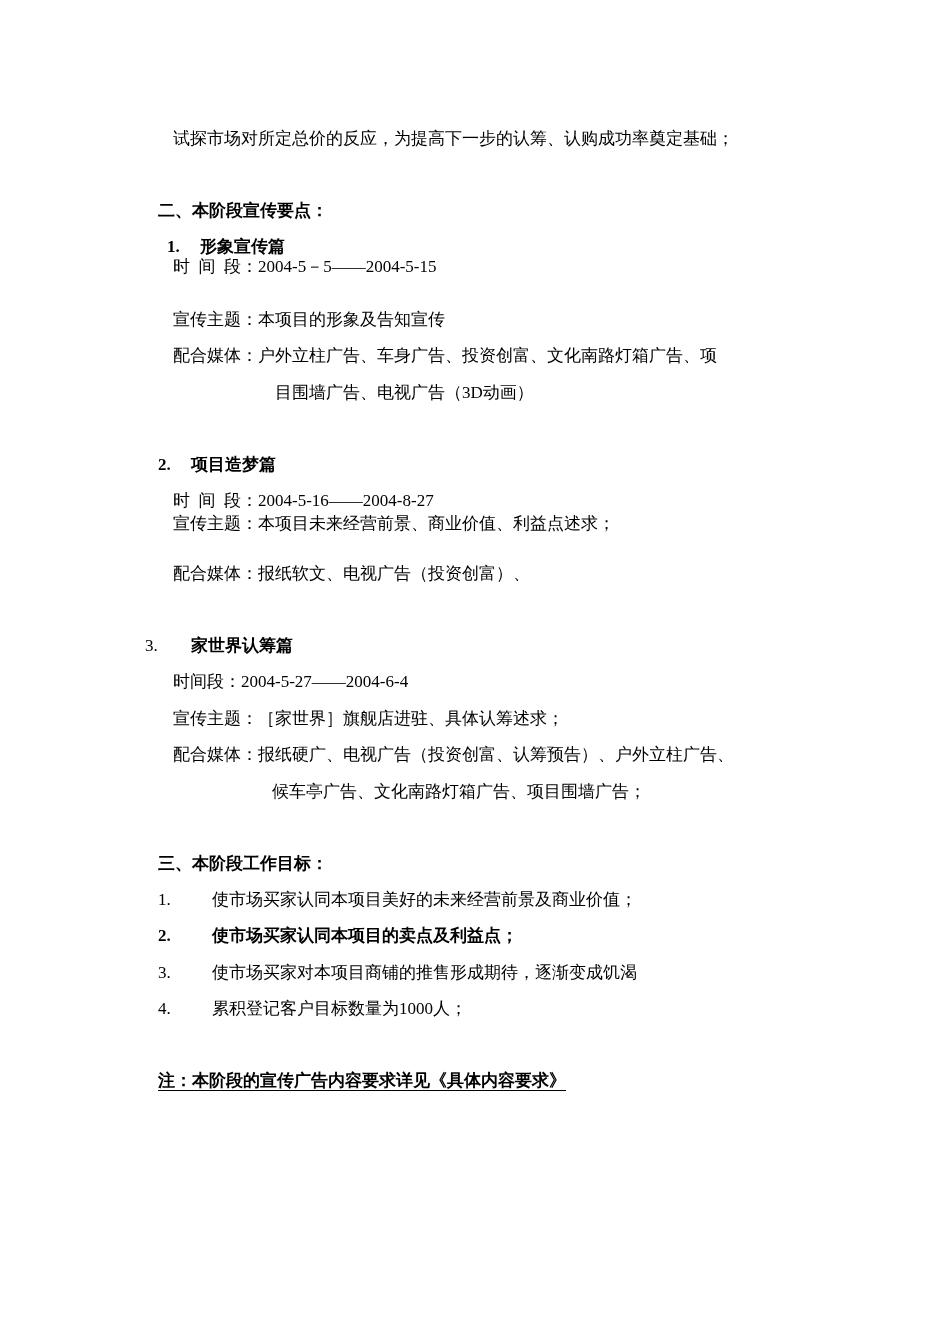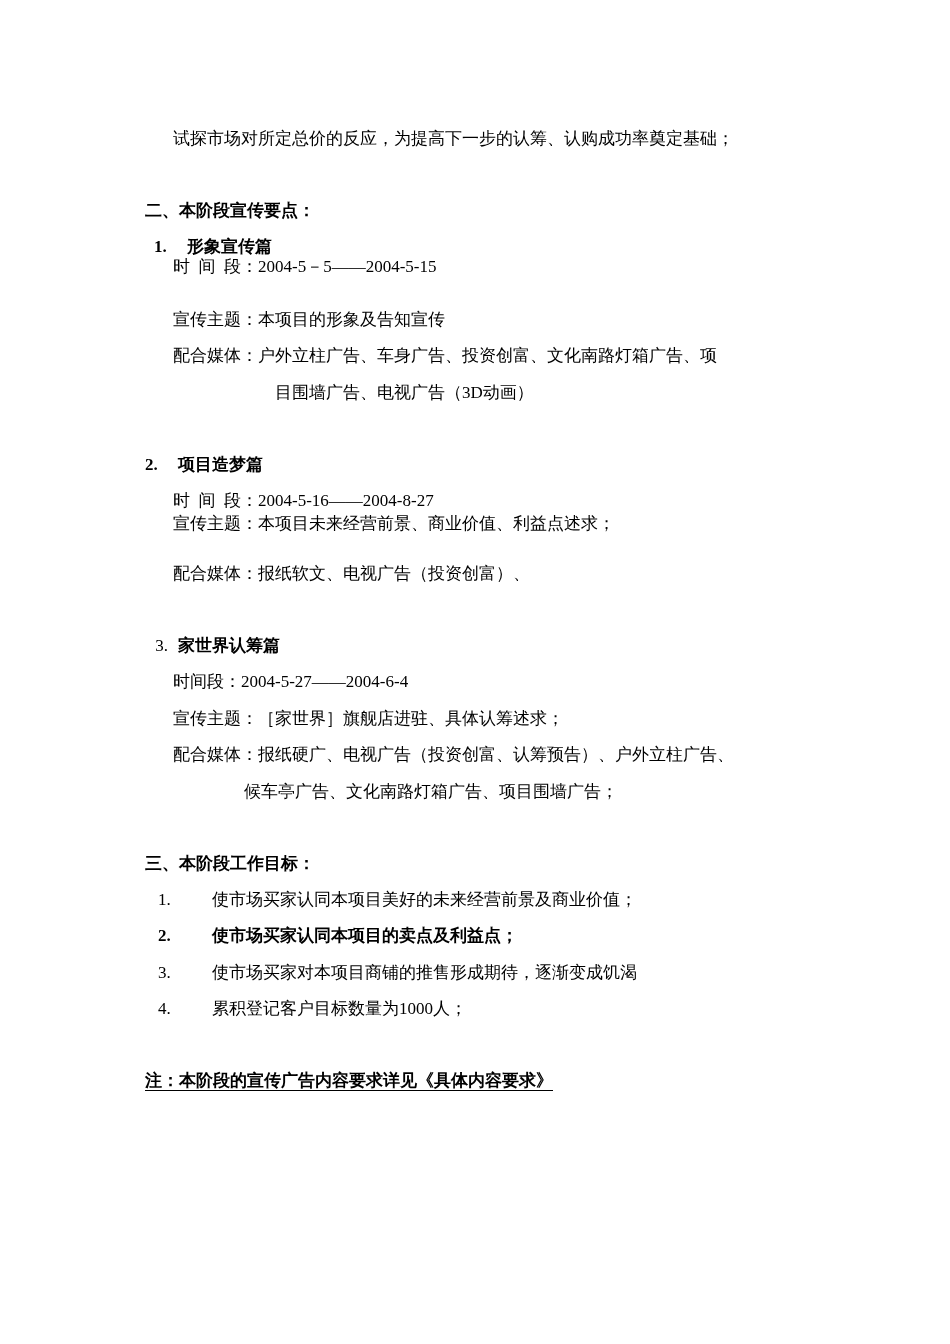--- a/index.html
+++ b/index.html
@@ -2,21 +2,21 @@
 <html><head>
 <meta charset="utf-8">
 <style>
   html, body { margin: 0; padding: 0; background: #ffffff; }
   body {
     width: 950px; height: 1344px; position: relative; overflow: hidden;
     font-family: "Liberation Serif", "DejaVu Serif", serif;
     color: #000; font-size: 17px;
   }
   .line { position: absolute; white-space: nowrap; line-height: 22px; }
-  .bold { font-weight: bold; }
+  .bold { font-weight: bold; margin-left: 13px; }
   .u { text-decoration: underline; text-underline-offset: 4px; }
   .num { display: inline-block; }
 </style>
 </head>
 <body>
 
 <div>
 
   <div class="line" style="left:173px; top:128px;">试探市场对所定总价的反应，为提高下一步的认筹、认购成功率奠定基础；</div>
 
@@ -42,33 +42,33 @@
   <div class="line" style="left:173px; top:490px;">
     <span style="white-space:pre;">时  间  段：</span><span>2004-5-16——2004-8-27</span>
   </div>
   <div class="line" style="left:173px; top:513px;">
     <span>宣传主题：</span><span>本项目未来经营前景、商业价值、利益点述求；</span>
   </div>
   <div class="line" style="left:173px; top:563px;">
     <span>配合媒体：</span><span>报纸软文、电视广告（投资创富）、</span>
   </div>
 
-  <div class="line" style="left:145px; top:635px;text-align:center;">
+  <div class="line" style="left:145px; top:635px;">
     <span class="num" style="width:33px;">3.</span><span class="bold">家世界认筹篇</span>
   </div>
   <div class="line" style="left:173px; top:671px;">
     <span>时间段：</span><span>2004-5-27——2004-6-4</span>
   </div>
   <div class="line" style="left:173px; top:708px;">
     <span>宣传主题：</span><span>［家世界］旗舰店进驻、具体认筹述求；</span>
   </div>
   <div class="line" style="left:173px; top:744px;">
     <span>配合媒体：</span><span>报纸硬广、电视广告（投资创富、认筹预告）、户外立柱广告、</span>
   </div>
-  <div class="line" style="left:244px; top:781px;">候车亭广告、文化南路灯箱广告、项目围墙广告；</div>
+  <div class="line" style="left:272px; top:781px;">候车亭广告、文化南路灯箱广告、项目围墙广告；</div>
 
   <div class="line bold" style="left:145px; top:853px;">三、本阶段工作目标：</div>
 
   <div class="line" style="left:158px; top:889px;">
     <span class="num" style="width:54px;">1.</span><span>使市场买家认同本项目美好的未来经营前景及商业价值；</span>
   </div>
   <div class="line" style="left:158px; top:925px;font-weight:bold;">
     <span class="num" style="width:54px;">2.</span><span>使市场买家认同本项目的卖点及利益点；</span>
   </div>
   <div class="line" style="left:158px; top:962px;">

